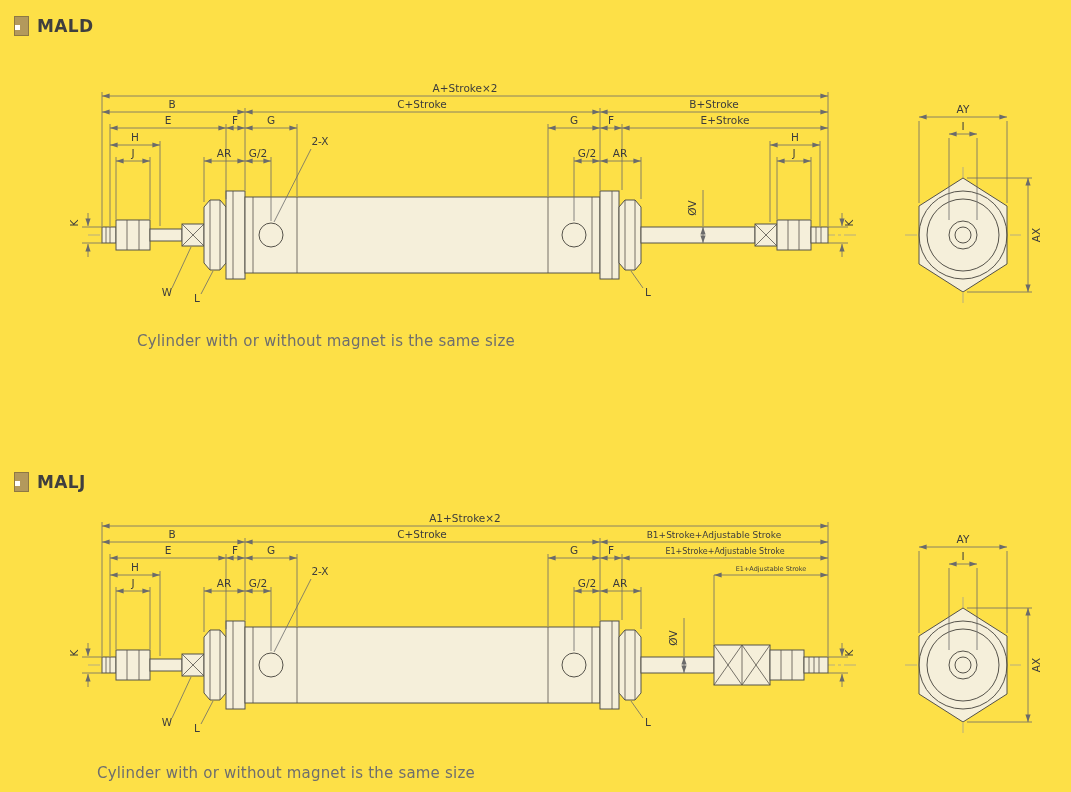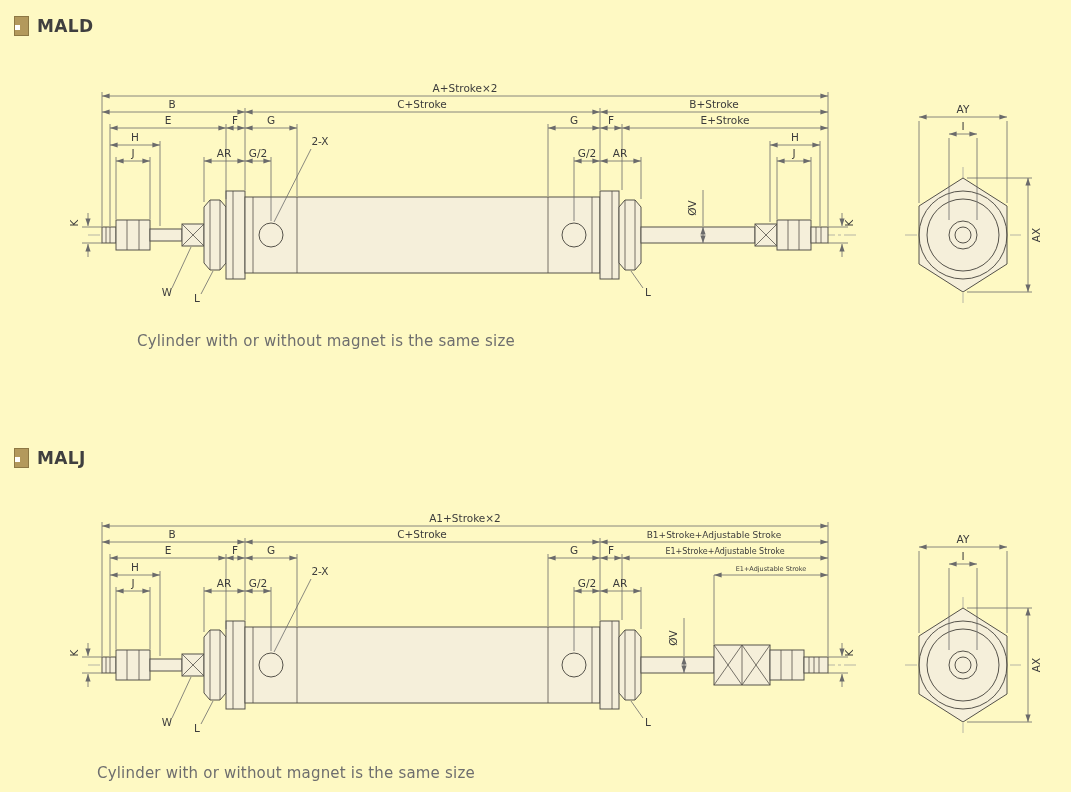--- a/index.html
+++ b/index.html
@@ -1,17 +1,17 @@
 <!DOCTYPE html>
 <html><head>
 <meta charset="utf-8">
 <style>
   *{margin:0;padding:0;box-sizing:border-box}
   html,body{background:#fff}
-  .page{position:relative;width:1071px;height:792px;background:#fef9c3;overflow:hidden;font-family:"DejaVu Sans",sans-serif}
+  .page{position:relative;width:1071px;height:792px;background:#fde047;overflow:hidden;font-family:"DejaVu Sans",sans-serif}
   .sec-header{position:absolute;left:14px;display:flex;align-items:center;gap:8px}
   .bullet{width:15px;height:20px;background:#b3995c;border:1px solid #8d7844;position:relative}
   .bullet::after{content:"";position:absolute;left:0;top:8px;width:5px;height:5px;background:#fff}
   .sec-title{font-size:17px;font-weight:600;color:#3f3f3f;letter-spacing:.4px}
   .note{position:absolute;font-size:15px;color:#6e6e6e;letter-spacing:.2px}
   .drawing{position:absolute;left:0}
   svg text{font-family:"DejaVu Sans",sans-serif;font-size:10.5px;fill:#3c3c3c}
   .t{text-anchor:middle}
   .f9{font-size:9px}.f8{font-size:8px}.f7{font-size:6.5px}
   .s{stroke:#55524a;stroke-width:1;fill:none}
@@ -191,21 +191,21 @@
       <line class="d dm" x1="1028" y1="108" x2="1028" y2="222"></line>
       <text class="t" x="963" y="43">AY</text>
       <text class="t" x="963" y="60">I</text>
       <text class="t" transform="translate(1040,165) rotate(-90)">AX</text>
     </g>
   </g>
 </svg>
 
 <div class="note" style="left:137px;top:332px">Cylinder with or without magnet is the same size</div>
 
-<div class="sec-header" style="top:448px">
+<div class="sec-header" style="top:472px">
   <span class="bullet"></span>
   <span class="sec-title">MALJ</span>
 </div>
 
 <svg class="drawing" style="top:500px" width="1071" height="265" viewBox="0 0 1071 265">
   <g>
     <line class="cl" x1="88" y1="165" x2="856" y2="165"></line>
     <rect class="sf" x="102" y="157" width="14" height="16"></rect>
     <line class="s2" x1="106" y1="157" x2="106" y2="173"></line>
     <line class="s2" x1="110" y1="157" x2="110" y2="173"></line>

